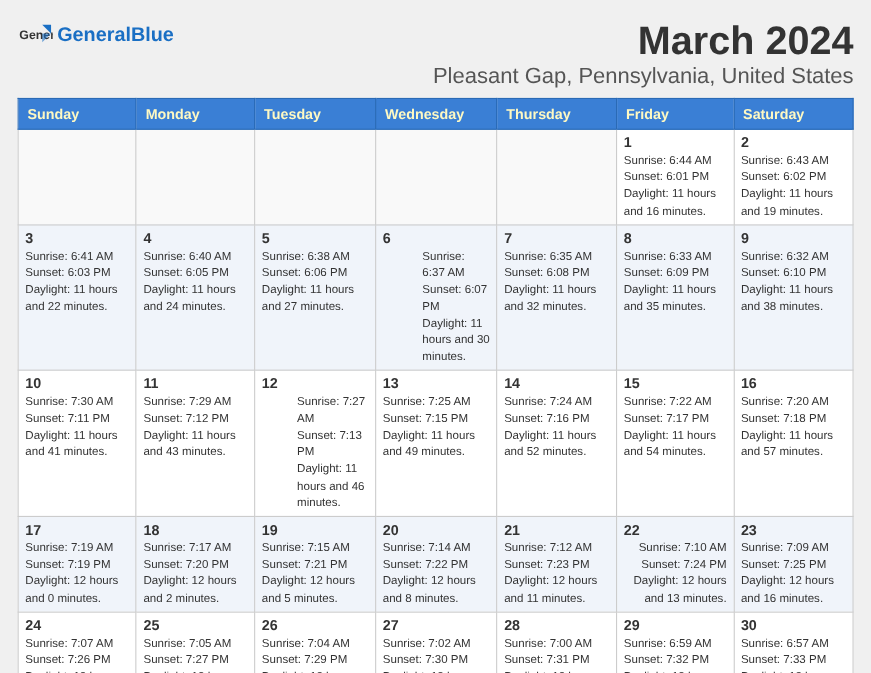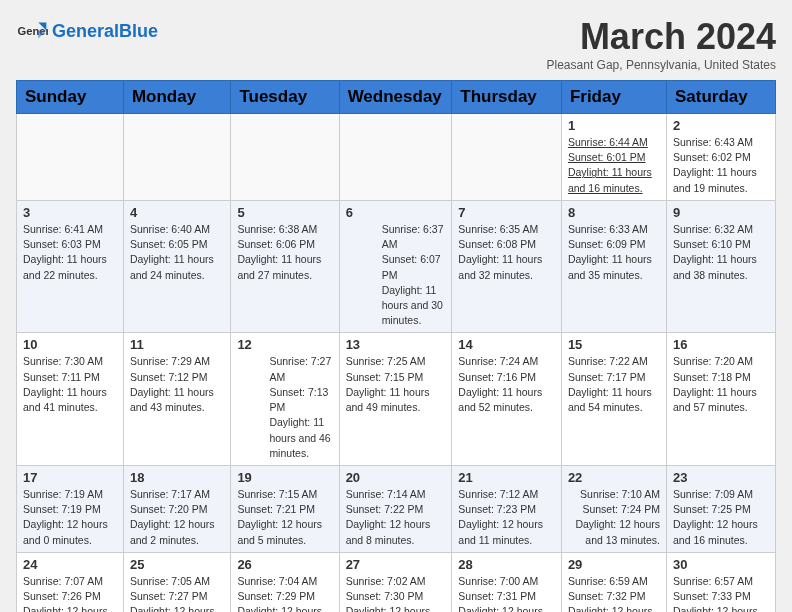--- a/index.html
+++ b/index.html
@@ -37,35 +37,35 @@
     }
     .title-block {
       text-align: right;
     }
     .month-title {
       font-size: 36px;
       font-weight: bold;
       color: #333;
     }
     .location-title {
-      font-size: 12px;
+      font-size: 20px;
       color: #555;
     }
     .calendar {
       width: 100%;
       border-collapse: collapse;
       background: white;
       border: 1px solid #ccc;
     }
     .calendar th {
       background: #3a7fd5;
-      color: #000000;
+      color: #fef9c3;
       text-align: left;
       padding: 6px 8px;
-      font-size: 17px;
+      font-size: 13px;
       font-weight: bold;
       border: 1px solid #2a6ab5;
     }
     .calendar td {
       vertical-align: top;
       padding: 4px 6px;
       border: 1px solid #ccc;
       font-size: 11px;
       color: #333;
       min-height: 80px;
@@ -128,21 +128,21 @@
   </thead>
   <tbody id="calendar-body">
   <tr>
         <td class="empty"></td>
         <td class="empty"></td>
         <td class="empty"></td>
         <td class="empty"></td>
         <td class="empty"></td>
         <td>
           <div class="day-number">1</div>
-          <div class="day-info" style="white-space: pre-line; text-decoration: underline;">Sunrise: 6:44 AM
+          <div class="day-info" style="white-space: pre-line;">Sunrise: 6:44 AM
 Sunset: 6:01 PM
 Daylight: 11 hours and 16 minutes.</div>
         </td>
         <td>
           <div class="day-number">2</div>
           <div class="day-info" style="white-space: pre-line;">Sunrise: 6:43 AM
 Sunset: 6:02 PM
 Daylight: 11 hours and 19 minutes.</div>
         </td>
       </tr>

